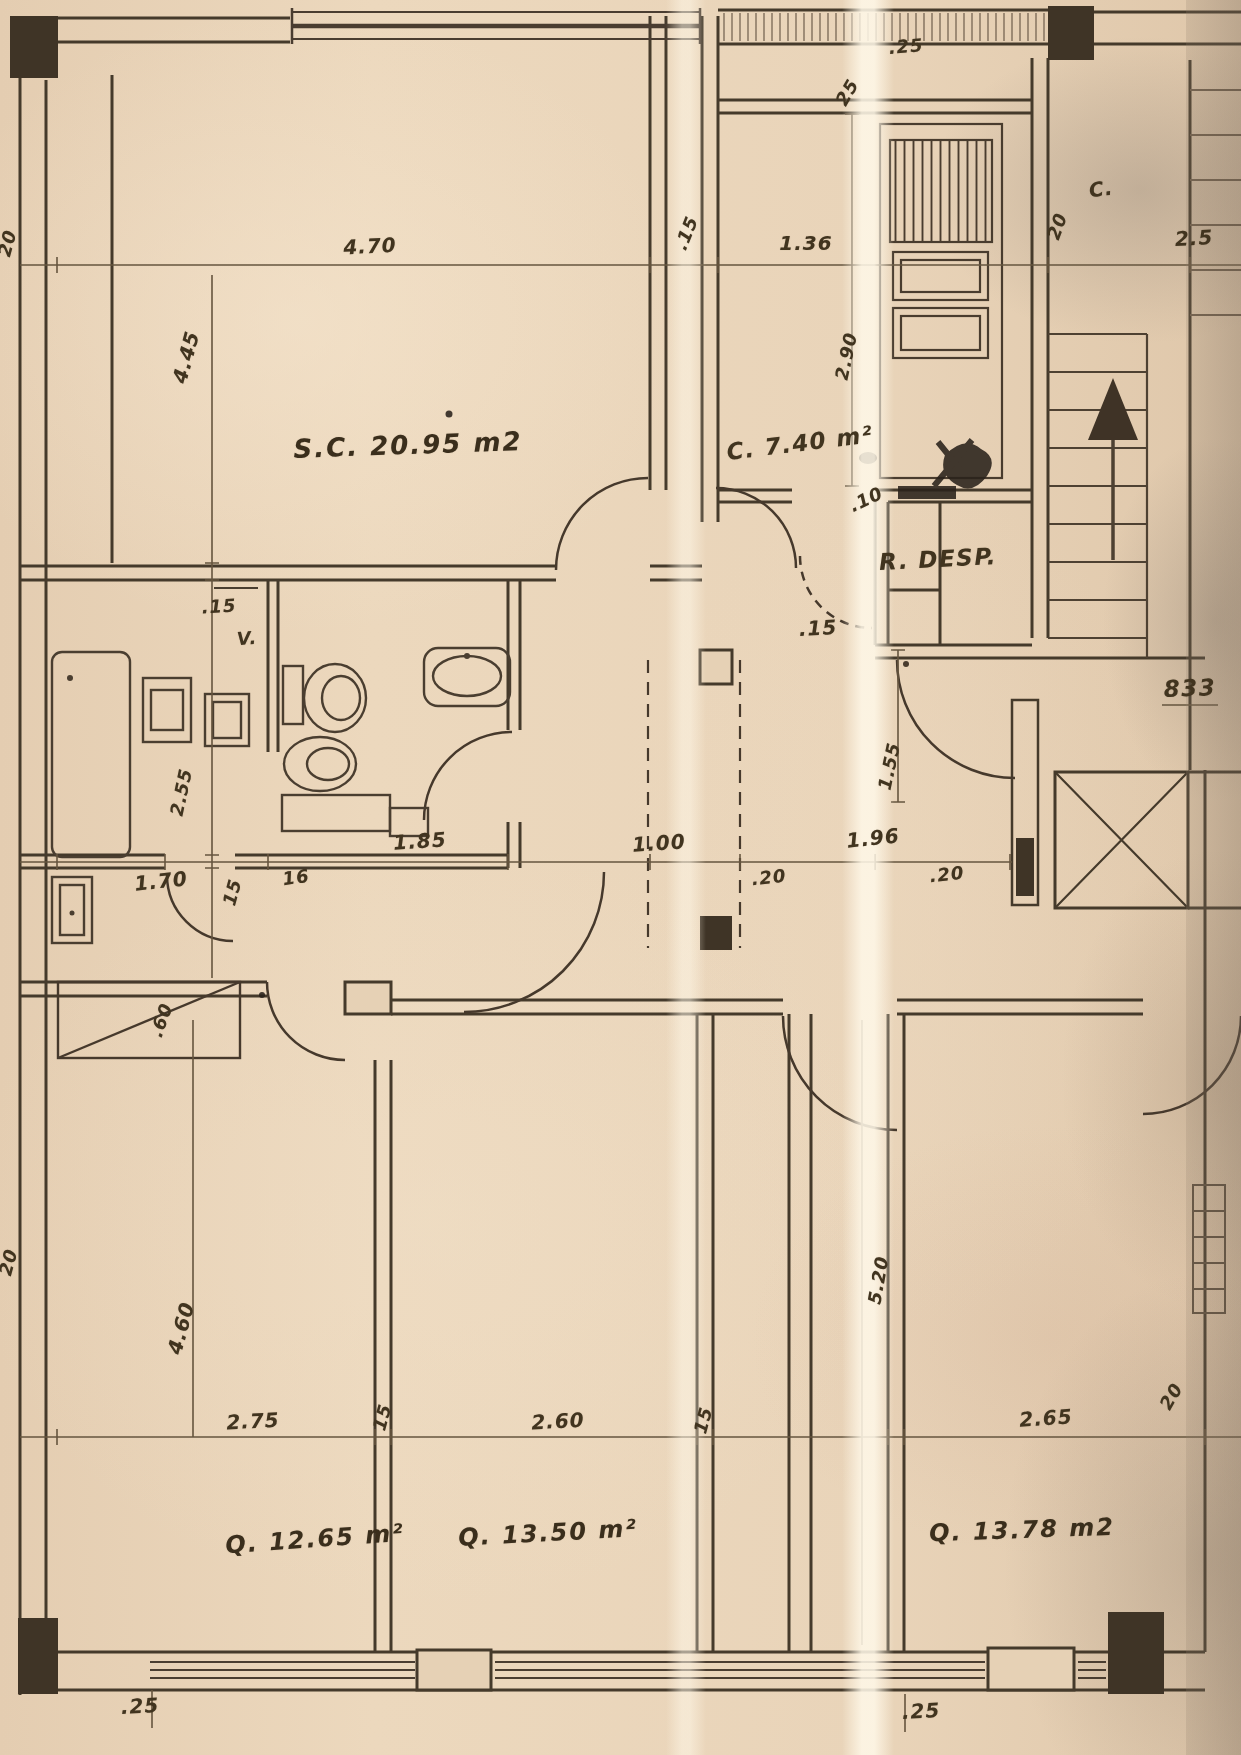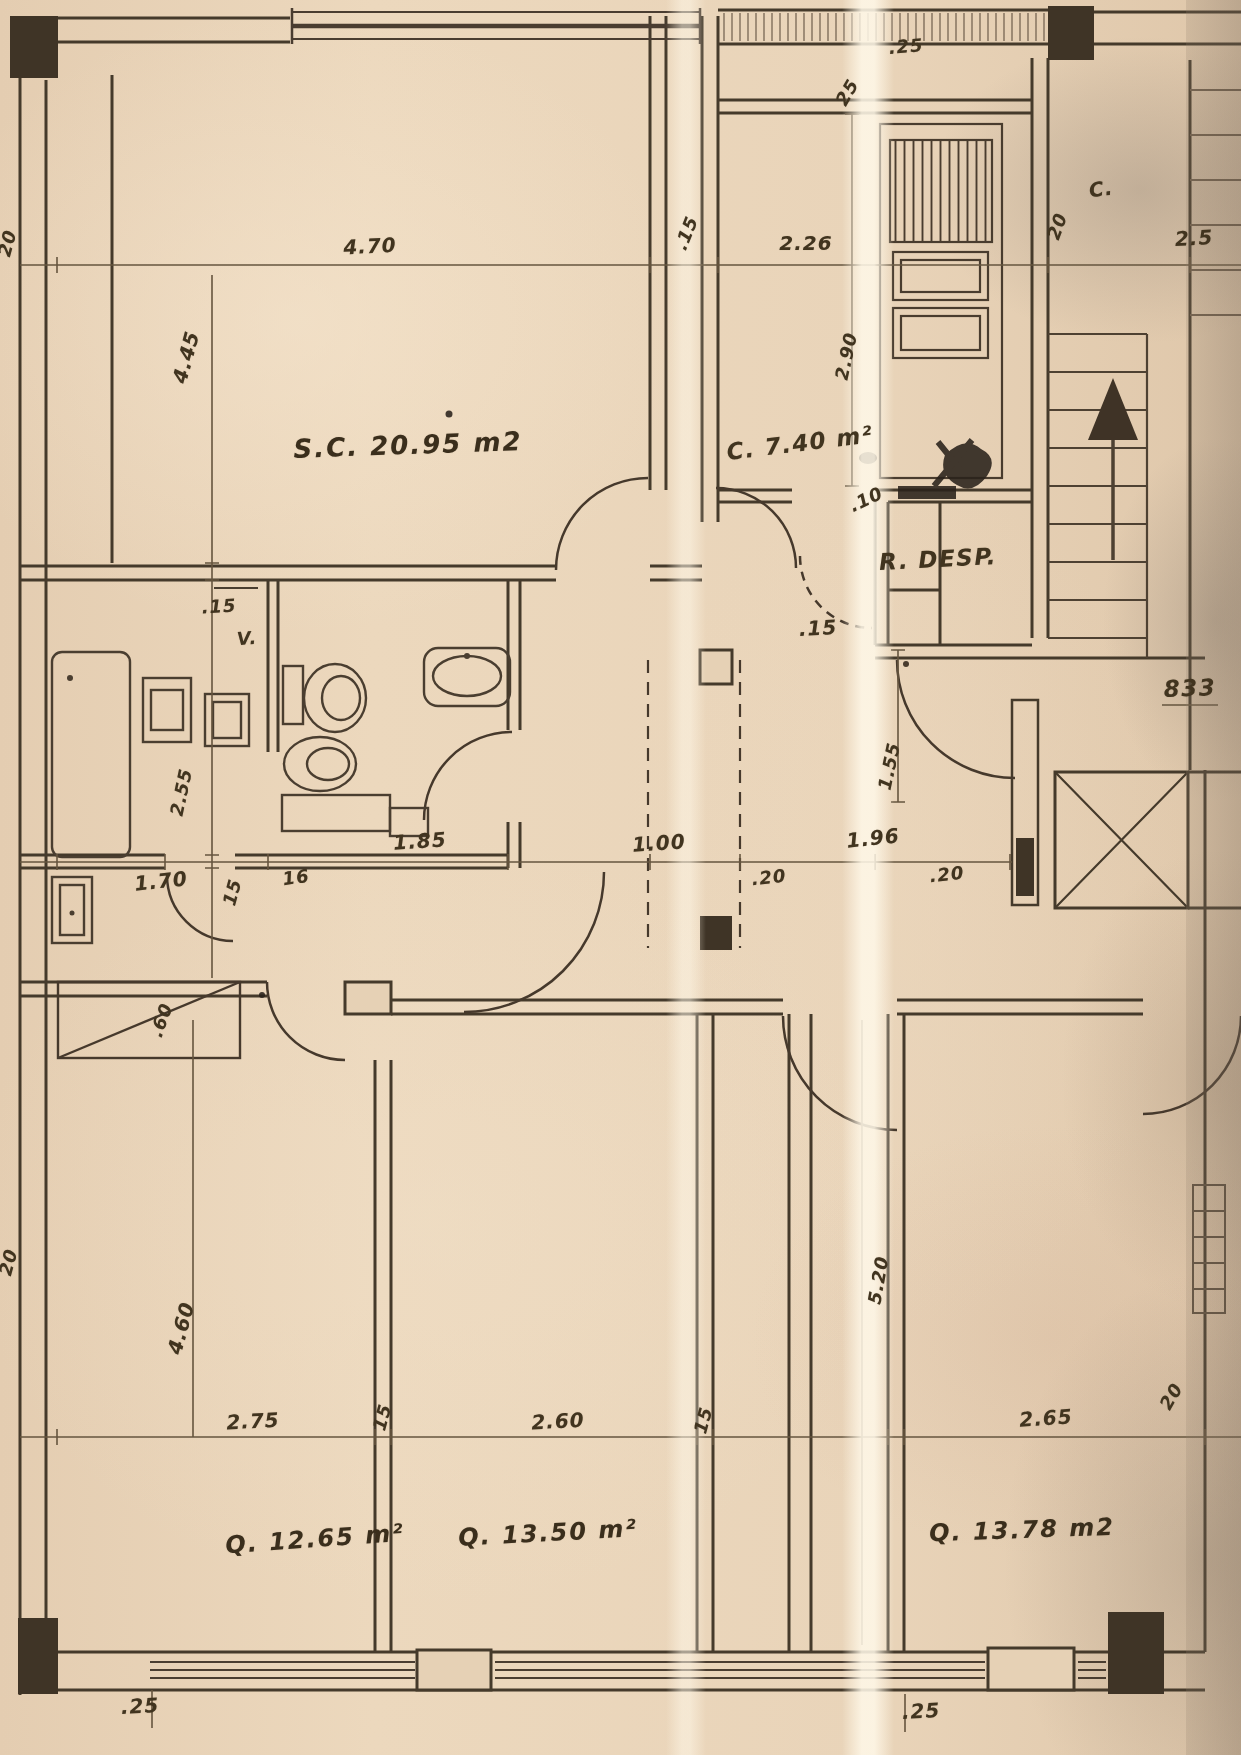--- a/index.html
+++ b/index.html
@@ -204,21 +204,21 @@
       <circle cx="262" cy="995" r="3"></circle>
     </g>
   </svg>
 
   <div class="overlay band2"></div>
   <div class="overlay band1"></div>
   <div class="overlay rightshade"></div>
 
   <div class="lbl" style="left:370px;top:246px;--r:-3deg;">4.70</div>
   <div class="lbl sm" style="left:686px;top:233px;--r:-68deg;">.15</div>
-  <div class="lbl" style="left:806px;top:243px;">2.26</div>
+  <div class="lbl" style="left:806px;top:243px;">1.36</div>
   <div class="lbl sm" style="left:906px;top:46px;--r:-5deg;">.25</div>
   <div class="lbl sm" style="left:847px;top:92px;--r:-60deg;">25</div>
   <div class="lbl" style="left:1101px;top:189px;--r:-8deg;">C.</div>
   <div class="lbl sm" style="left:1057px;top:226px;--r:-70deg;">20</div>
   <div class="lbl" style="left:1194px;top:238px;--r:-3deg;">2.5</div>
   <div class="lbl sm" style="left:846px;top:356px;--r:-78deg;">2.90</div>
   <div class="lbl" style="left:186px;top:357px;--r:-75deg;">4.45</div>
   <div class="lbl sm" style="left:7px;top:243px;--r:-75deg;">20</div>
   <div class="lbl big" style="left:408px;top:445px;--r:-2deg;">S.C. 20.95 m2</div>
   <div class="lbl mid" style="left:800px;top:443px;--r:-7deg;">C. 7.40 m²</div>

